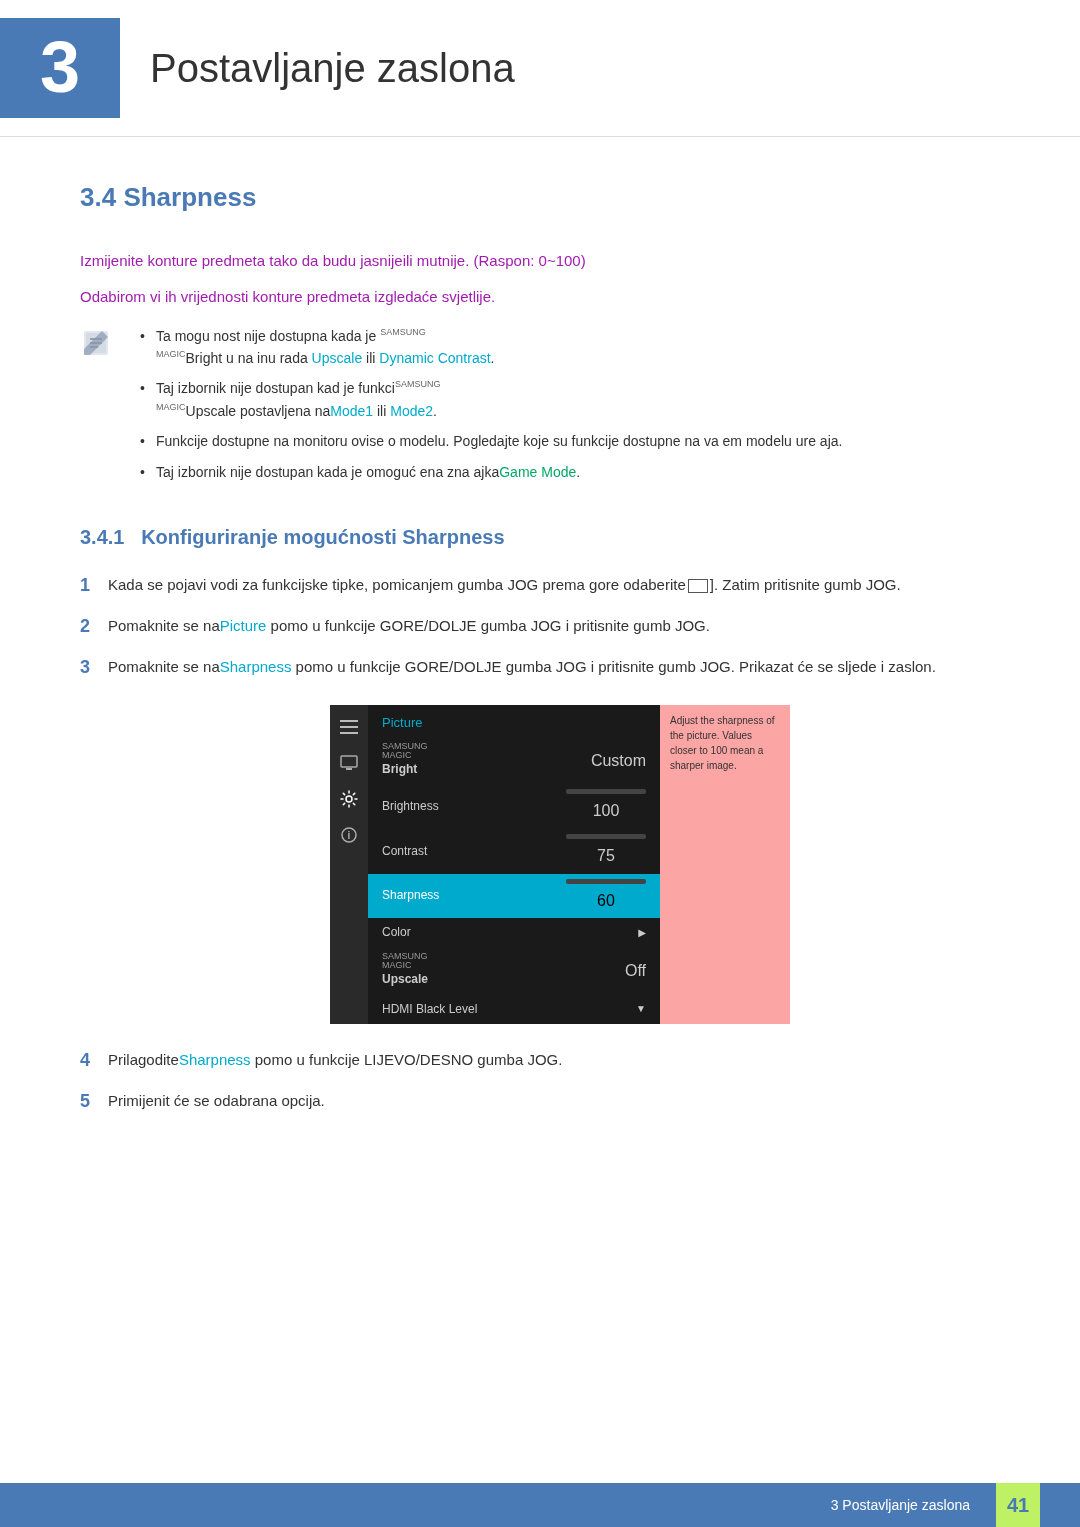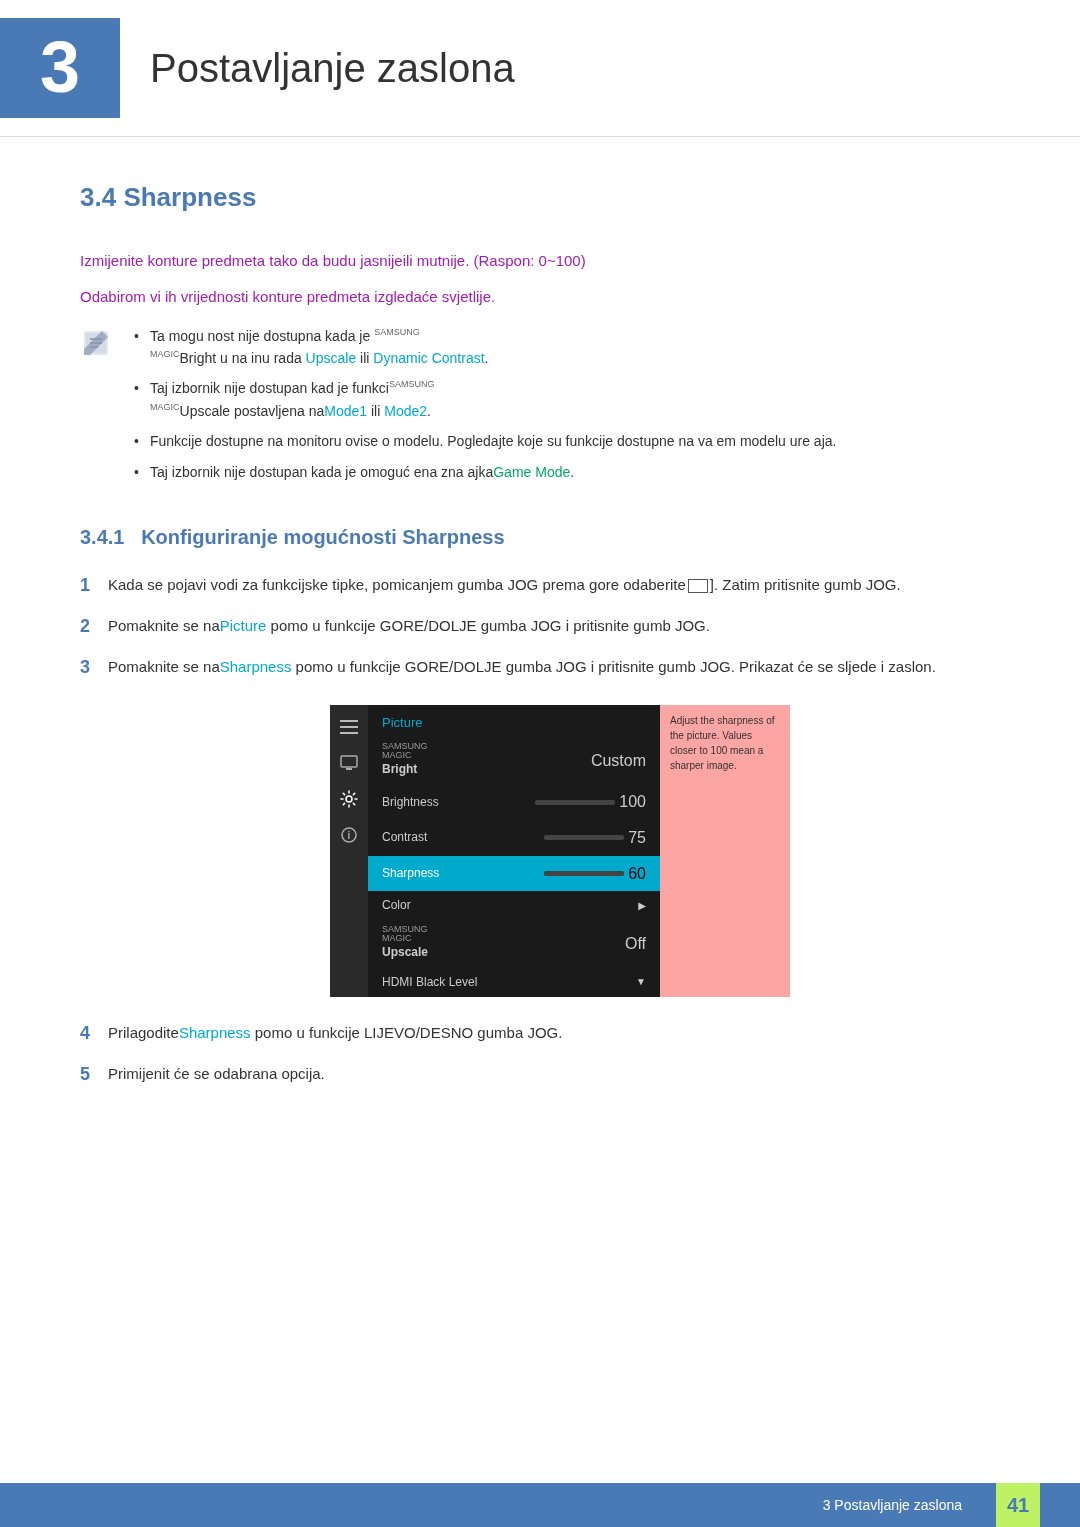--- a/index.html
+++ b/index.html
@@ -69,21 +69,21 @@
       margin-bottom: 12px;
       color: #a21caf;
       font-size: 15px;
     }
 
     
     .note-block {
       display: flex;
       align-items: flex-start;
       margin: 16px 0 20px 0;
-      gap: 22px;
+      gap: 28px;
     }
     .note-icon {
       width: 32px;
       height: 32px;
       flex-shrink: 0;
       margin-top: 2px;
     }
     .note-icon svg {
       width: 32px;
       height: 32px;
@@ -207,20 +207,21 @@
       background: #00aacc;
       color: #fff;
     }
     .menu-item .item-label { flex: 1; }
     .menu-item .item-value { color: #ccc; font-size: 16px; }
     .menu-item.selected .item-value { color: #000000; }
     .menu-bar {
       display: flex;
       align-items: center;
       gap: 4px;
+      flex-direction: column;
     }
     .bar-bg {
       width: 80px;
       height: 5px;
       background: #444;
       border-radius: 2px;
       overflow: hidden;
     }
     .bar-fill {
       height: 100%;
@@ -265,21 +266,21 @@
       position: absolute;
       bottom: 0;
       left: 0;
       right: 0;
       height: 44px;
       background: #4a7ab5;
       display: flex;
       align-items: center;
       justify-content: flex-end;
       padding: 0 40px;
-      gap: 34px;
+      gap: 26px;
     }
     .footer-text {
       color: white;
       font-size: 14px;
     }
     .footer-page {
       background: #bef264;
       color: #4a7ab5;
       font-size: 20px;
       font-weight: bold;

